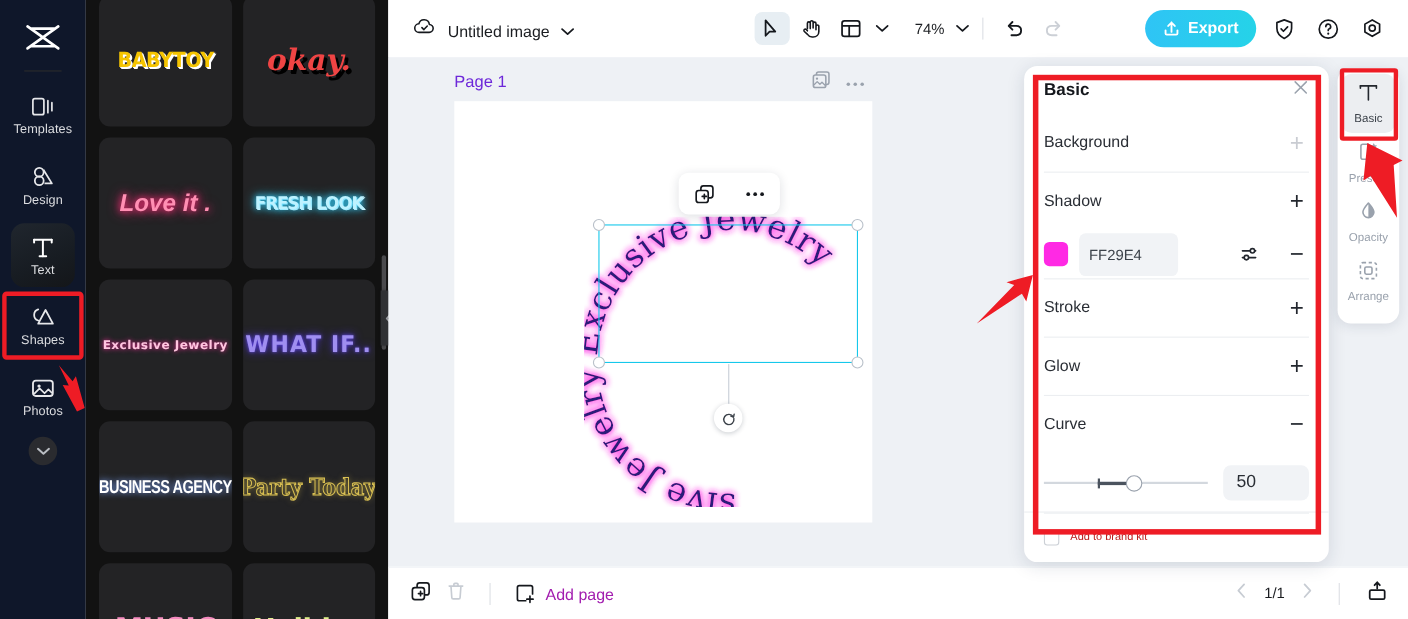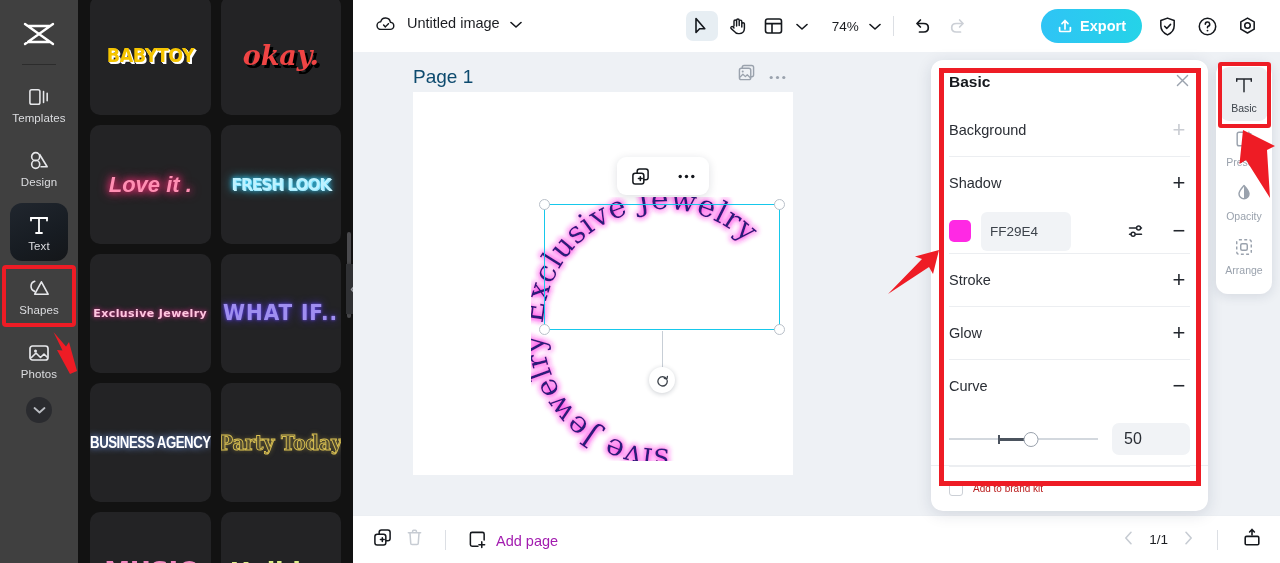--- a/index.html
+++ b/index.html
@@ -7,21 +7,21 @@
     width: 1280px; height: 563px;
     font-family: "Liberation Sans", sans-serif;
     overflow: hidden;
     background: #ffffff;
   }
   #app { position: relative; width: 1280px; height: 563px; }
 
   
   .nav-rail {
     position: absolute; left: 0; top: 0; width: 78px; height: 563px;
-    background: #404040;
+    background: #0f172a;
     display: flex; flex-direction: column; align-items: center;
     padding-top: 8px;
   }
   .logo-wrap { width: 78px; height: 52px; display: flex; align-items: center; justify-content: center; }
   .rail-divider { width: 34px; height: 1px; background: #2c2c2c; margin: 4px 0 10px 0; }
   .nav-item {
     width: 58px; height: 58px; border-radius: 12px;
     display: flex; flex-direction: column; align-items: center; justify-content: center;
     gap: 3px; margin-bottom: 6px; position: relative; cursor: pointer;
   }
@@ -94,21 +94,21 @@
     background: #303134; border-radius: 0 7px 7px 0;
     display: flex; align-items: center; justify-content: center; cursor: pointer;
     box-shadow: 1px 0 3px rgba(0,0,0,.35);
   }
 
   
   .topbar {
     position: absolute; left: 353px; top: 0; width: 927px; height: 52px;
     background: #ffffff; display: flex; align-items: center;
   }
-  .tb-left { display: flex; align-items: flex-start; gap: 10px; padding-left: 22px; }
+  .tb-left { display: flex; align-items: flex-end; gap: 10px; padding-left: 22px; }
   .doc-title { font-size: 14.5px; color: #1b1d21; }
   .tb-center { display: flex; align-items: center; gap: 4px; margin-left: 164px; }
   .tool-btn {
     width: 32px; height: 30px; border-radius: 7px;
     display: flex; align-items: center; justify-content: center; cursor: pointer;
   }
   .tool-btn.sel { background: #e7eef3; }
   .zoom-val { font-size: 13.5px; color: #1b1d21; margin: 0 6px 0 20px; }
   .vdiv { width: 1px; height: 20px; background: #dcdfe4; margin: 0 8px; }
   .tb-right { margin-left: auto; display: flex; align-items: center; gap: 10px; padding-right: 18px; }
@@ -121,21 +121,21 @@
 
   
   .canvas-area {
     position: absolute; left: 353px; top: 52px; width: 927px; height: 463px;
     background: #eef1f5;
   }
   .page-head {
     position: absolute; left: 60px; top: 14px; width: 380px;
     display: flex; align-items: center;
   }
-  .page-label { font-size: 19px; color: #0c4a6e; }
+  .page-label { font-size: 15px; color: #6d28d9; }
   .page-head-actions { position: absolute; left: 385px; top: 12px; display: flex; align-items: center; gap: 14px; }
 
   .page-canvas {
     position: absolute; left: 60px; top: 40px; width: 380px; height: 383px;
     background: #ffffff;
   }
 
   
   .el-toolbar {
     position: absolute; left: 204px; top: 65px; width: 92px; height: 38px;

